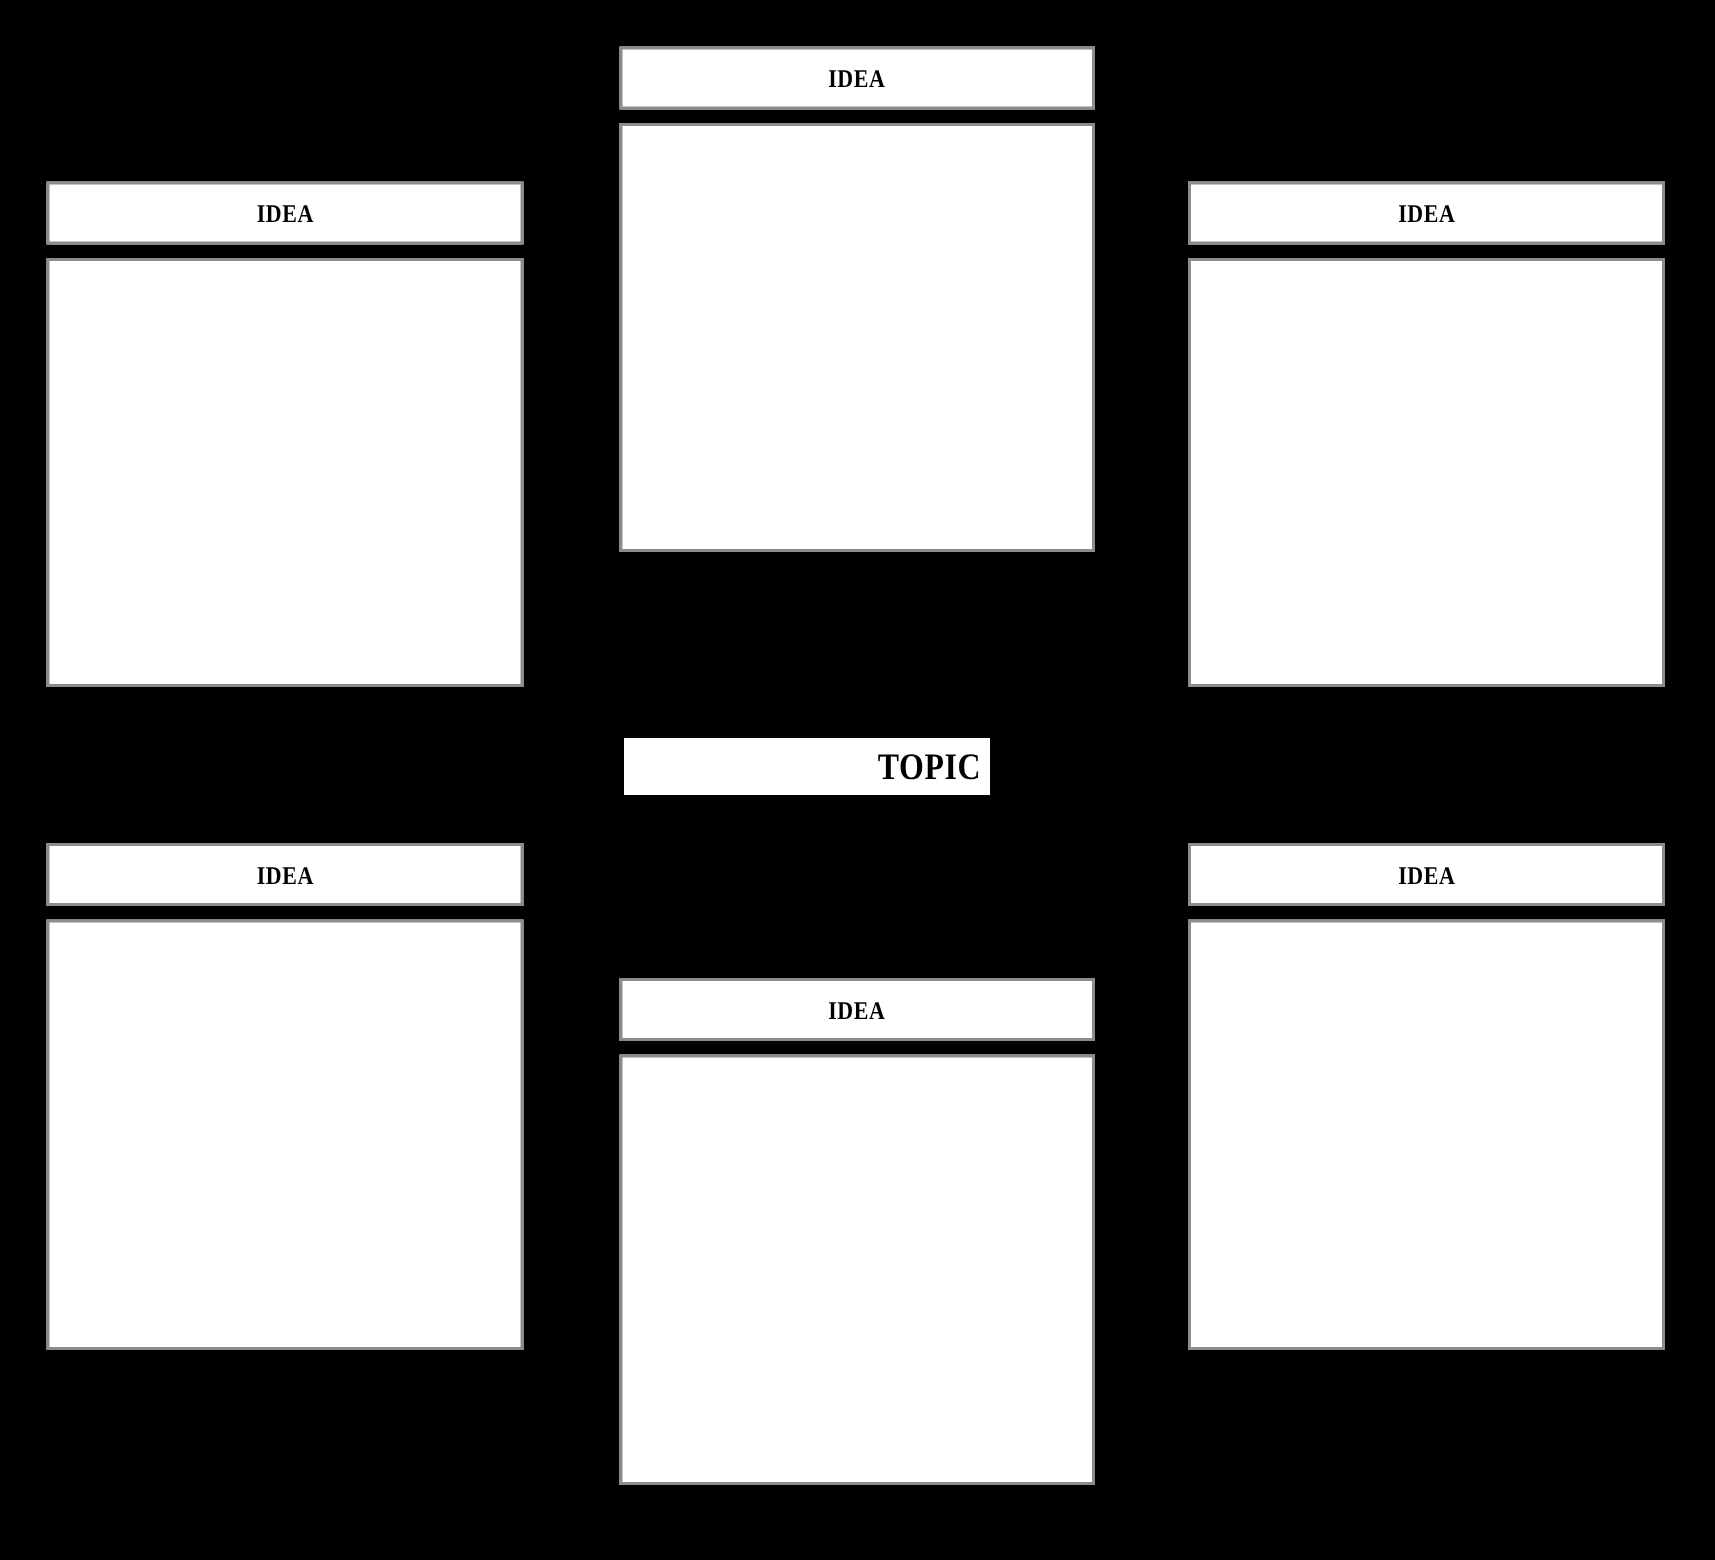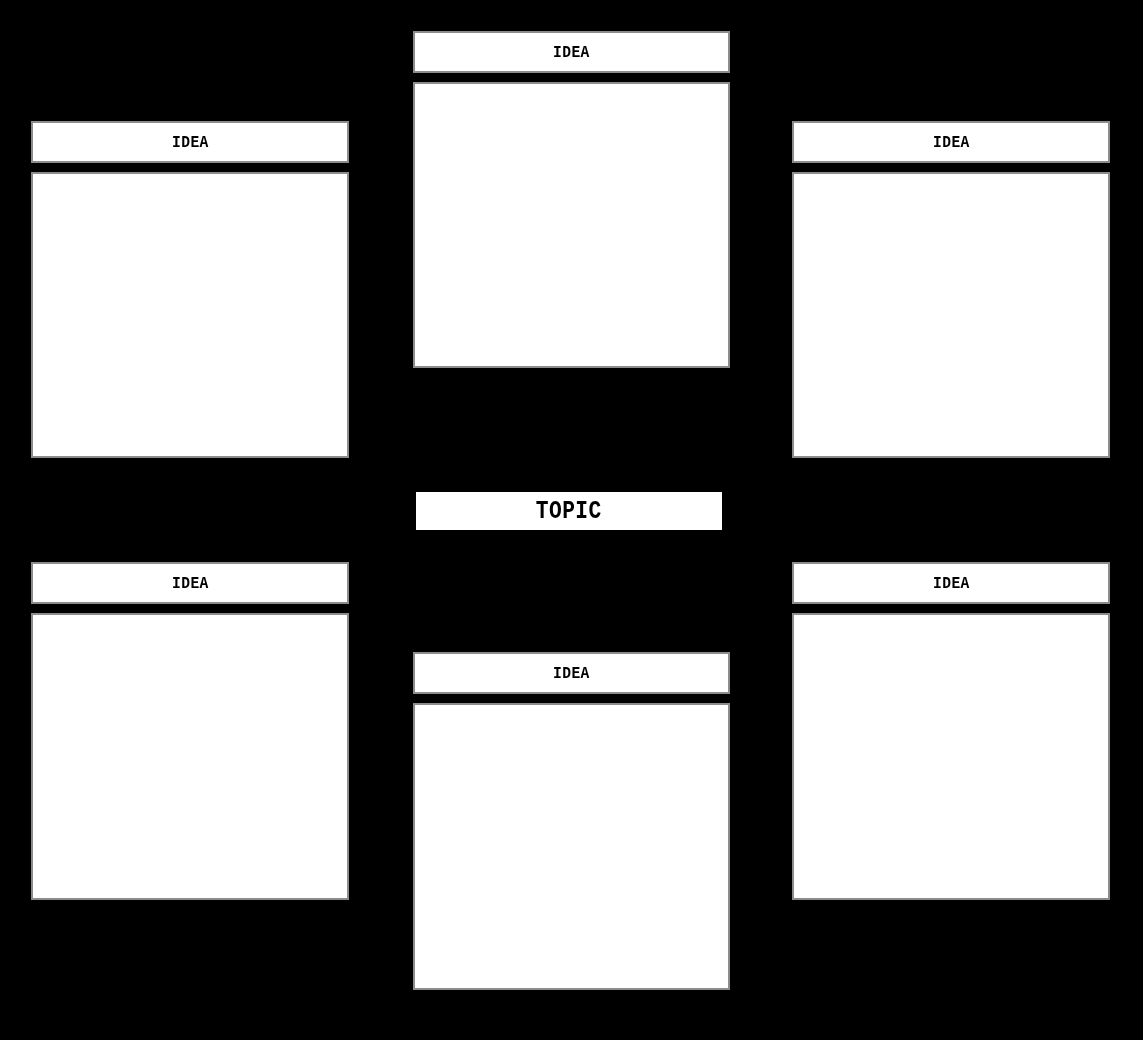--- a/index.html
+++ b/index.html
@@ -6,21 +6,21 @@
     margin: 0;
     padding: 0;
     background: #000000;
   }
   #canvas {
     position: relative;
     width: 1143px;
     height: 1040px;
     background: #000000;
     overflow: hidden;
-    font-family: Liberation Mono, monospace;
+    font-family: Liberation Serif, serif;
   }
   .cell {
     position: absolute;
   }
   .cell-header {
     position: absolute;
     background: #ffffff;
     border: 2px solid #8c8c8c;
     box-sizing: border-box;
     display: flex;
@@ -85,21 +85,21 @@
 
   <div class="cell">
     <div class="cell-header" style="left:792px; top:121px; width:318px; height:42px;">
       <span class="label">IDEA</span>
     </div>
     <div class="cell-body" style="left:792px; top:172px; width:318px; height:286px;">
       <span></span>
     </div>
   </div>
 
-  <div class="topic-box" style="left:416px; top:492px; width:306px; height:38px;">
+  <div class="topic-box" style="left:416px; top:492px; width:244px; height:38px;justify-content:flex-end;">
     <span class="label">TOPIC</span>
   </div>
 
   <div class="cell">
     <div class="cell-header" style="left:31px; top:562px; width:318px; height:42px;">
       <span class="label">IDEA</span>
     </div>
     <div class="cell-body" style="left:31px; top:613px; width:318px; height:287px;">
       <span></span>
     </div>

